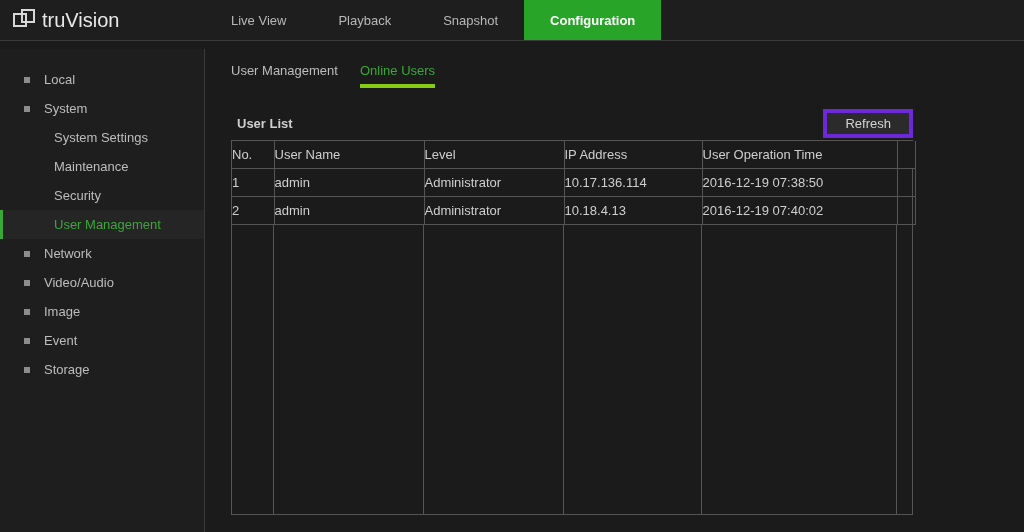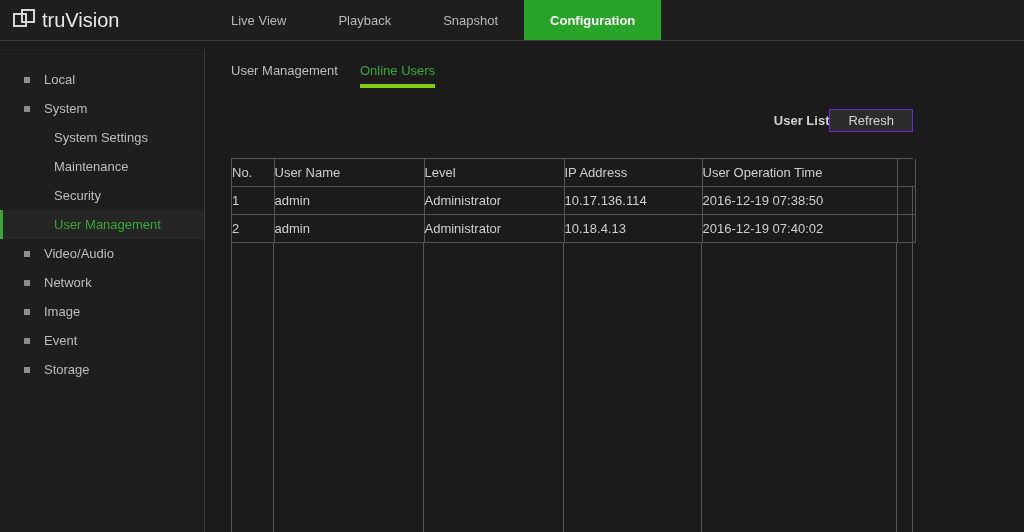--- a/index.html
+++ b/index.html
@@ -117,32 +117,32 @@
   .subtab.active {
     color: #39a839;
     border-bottom: 4px solid #84cc16;
   }
   .panel {
     margin-top: 22px;
   }
   .panel-header {
     display: flex;
     align-items: center;
-    justify-content: flex-end;
+    justify-content: space-between;
     width: 682px;
-    margin-bottom: 26px;
+    margin-bottom: 2px;
     padding-left: 6px;
   }
   .panel-title {
     font-weight: bold;
     color: #cfcfcf;
   }
   .btn {
     background: #2b2b2b;
-    border: 1px solid #6d28d9;
+    border: 4px solid #6d28d9;
     color: #d4d4d4;
     padding: 3px 18px;
     font-size: 13px;
     cursor: pointer;
     user-select: none;
   }
   .table-wrap {
     border: 1px solid #555;
     width: 682px;
     height: 375px;
@@ -216,25 +216,25 @@
       <div class="sb-group">
         <span class="sq"></span>
         <span>System</span>
       </div>
       <div class="sb-child">System Settings</div>
       <div class="sb-child">Maintenance</div>
       <div class="sb-child">Security</div>
       <div class="sb-child active">User Management</div>
       <div class="sb-group">
         <span class="sq"></span>
+        <span>Network</span>
+      </div>
+      <div class="sb-group">
+        <span class="sq"></span>
         <span>Video/Audio</span>
-      </div>
-      <div class="sb-group">
-        <span class="sq"></span>
-        <span>Network</span>
       </div>
       <div class="sb-group">
         <span class="sq"></span>
         <span>Image</span>
       </div>
       <div class="sb-group">
         <span class="sq"></span>
         <span>Event</span>
       </div>
       <div class="sb-group">

